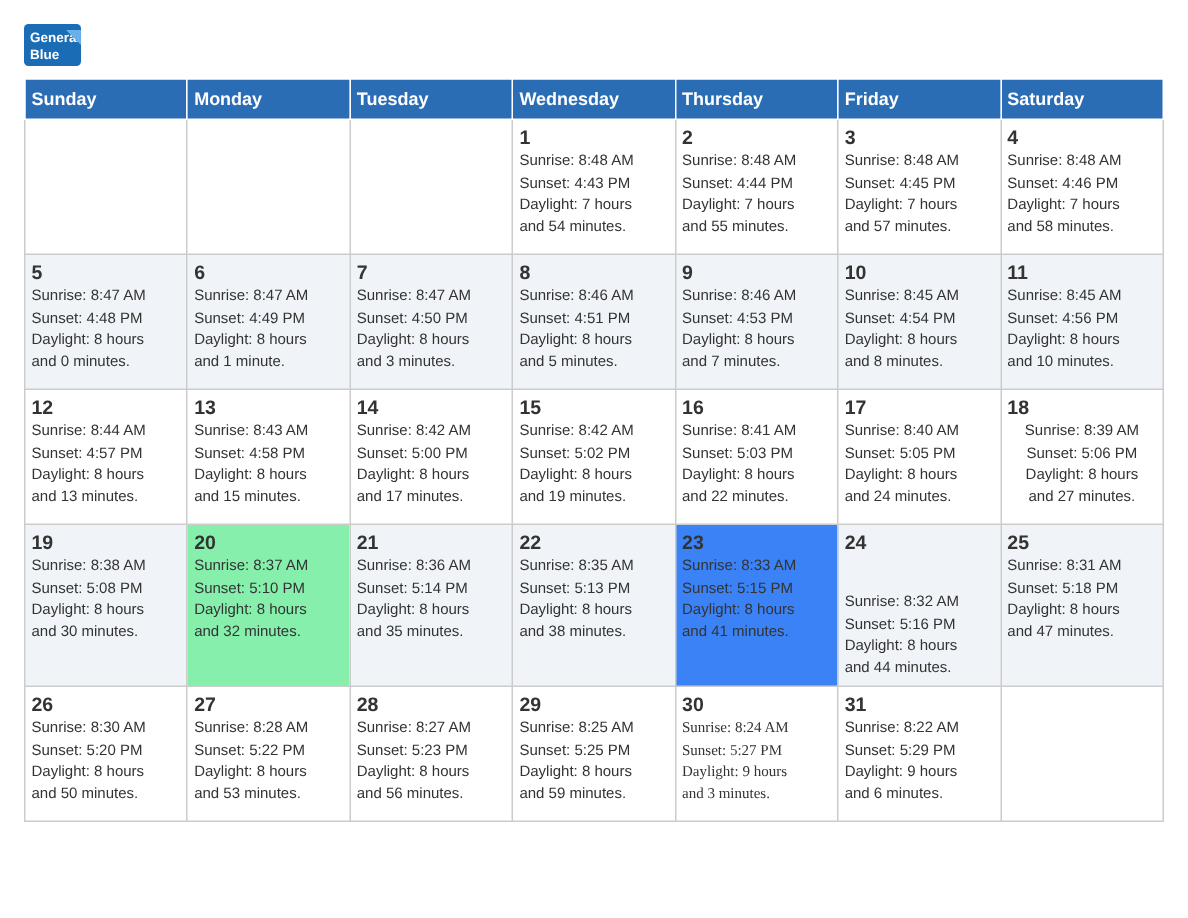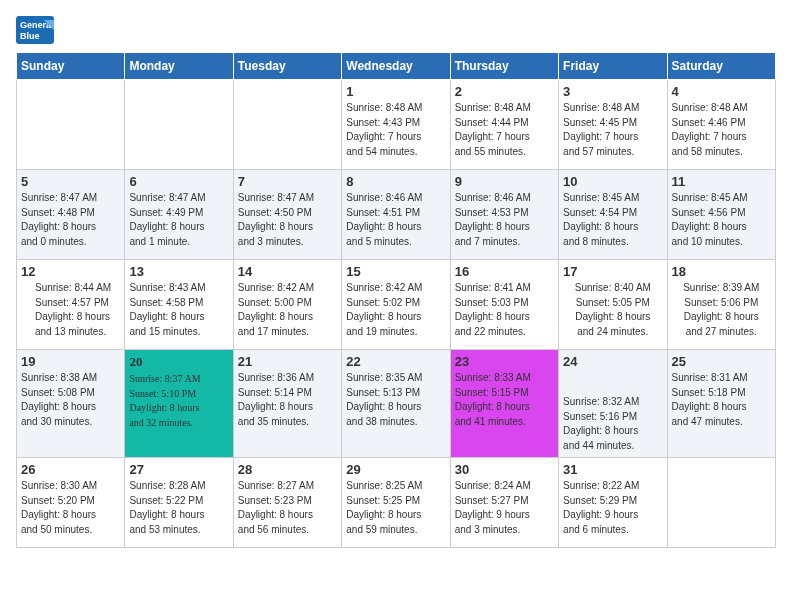--- a/index.html
+++ b/index.html
@@ -193,21 +193,21 @@
           <span class="day-number">11</span>
           <div class="day-info" style="white-space: pre-line;">Sunrise: 8:45 AM
 Sunset: 4:56 PM
 Daylight: 8 hours
 and 10 minutes.</div>
         </td>
       </tr>
       <tr>
         <td>
           <span class="day-number">12</span>
-          <div class="day-info" style="white-space: pre-line; margin-left: 14px;">Sunrise: 8:44 AM
+          <div class="day-info" style="white-space: pre-line;">Sunrise: 8:44 AM
 Sunset: 4:57 PM
 Daylight: 8 hours
 and 13 minutes.</div>
         </td>
         <td>
           <span class="day-number">13</span>
           <div class="day-info" style="white-space: pre-line;">Sunrise: 8:43 AM
 Sunset: 4:58 PM
 Daylight: 8 hours
 and 15 minutes.</div>
@@ -228,63 +228,63 @@
         </td>
         <td>
           <span class="day-number">16</span>
           <div class="day-info" style="white-space: pre-line;">Sunrise: 8:41 AM
 Sunset: 5:03 PM
 Daylight: 8 hours
 and 22 minutes.</div>
         </td>
         <td>
           <span class="day-number">17</span>
-          <div class="day-info" style="white-space: pre-line; text-align: center;">Sunrise: 8:40 AM
+          <div class="day-info" style="white-space: pre-line;">Sunrise: 8:40 AM
 Sunset: 5:05 PM
 Daylight: 8 hours
 and 24 minutes.</div>
         </td>
         <td>
           <span class="day-number">18</span>
           <div class="day-info" style="white-space: pre-line; text-align: center;">Sunrise: 8:39 AM
 Sunset: 5:06 PM
 Daylight: 8 hours
 and 27 minutes.</div>
         </td>
       </tr>
       <tr>
         <td style="background: rgb(240, 244, 248);">
           <span class="day-number">19</span>
           <div class="day-info" style="white-space: pre-line;">Sunrise: 8:38 AM
 Sunset: 5:08 PM
 Daylight: 8 hours
 and 30 minutes.</div>
         </td>
-        <td style="background: #14b8a6; font-family: Liberation Serif, serif;">
+        <td style="background: #86efac;">
           <span class="day-number">20</span>
           <div class="day-info" style="white-space: pre-line;">Sunrise: 8:37 AM
 Sunset: 5:10 PM
 Daylight: 8 hours
 and 32 minutes.</div>
         </td>
         <td style="background: rgb(240, 244, 248);">
           <span class="day-number">21</span>
           <div class="day-info" style="white-space: pre-line;">Sunrise: 8:36 AM
 Sunset: 5:14 PM
 Daylight: 8 hours
 and 35 minutes.</div>
         </td>
         <td style="background: rgb(240, 244, 248);">
           <span class="day-number">22</span>
           <div class="day-info" style="white-space: pre-line;">Sunrise: 8:35 AM
 Sunset: 5:13 PM
 Daylight: 8 hours
 and 38 minutes.</div>
         </td>
-        <td style="background: #d946ef;">
+        <td style="background: #3b82f6;">
           <span class="day-number">23</span>
           <div class="day-info" style="white-space: pre-line;">Sunrise: 8:33 AM
 Sunset: 5:15 PM
 Daylight: 8 hours
 and 41 minutes.</div>
         </td>
         <td style="background: rgb(240, 244, 248);">
           <span class="day-number">24</span>
           <div class="day-info" style="white-space: pre-line; margin-top: 26px;">Sunrise: 8:32 AM
 Sunset: 5:16 PM
@@ -323,21 +323,21 @@
         </td>
         <td>
           <span class="day-number">29</span>
           <div class="day-info" style="white-space: pre-line;">Sunrise: 8:25 AM
 Sunset: 5:25 PM
 Daylight: 8 hours
 and 59 minutes.</div>
         </td>
         <td>
           <span class="day-number">30</span>
-          <div class="day-info" style="white-space: pre-line;">Sunrise: 8:24 AM
+          <div class="day-info" style="white-space: pre-line; font-family: Liberation Serif, serif;">Sunrise: 8:24 AM
 Sunset: 5:27 PM
 Daylight: 9 hours
 and 3 minutes.</div>
         </td>
         <td>
           <span class="day-number">31</span>
           <div class="day-info" style="white-space: pre-line;">Sunrise: 8:22 AM
 Sunset: 5:29 PM
 Daylight: 9 hours
 and 6 minutes.</div>

